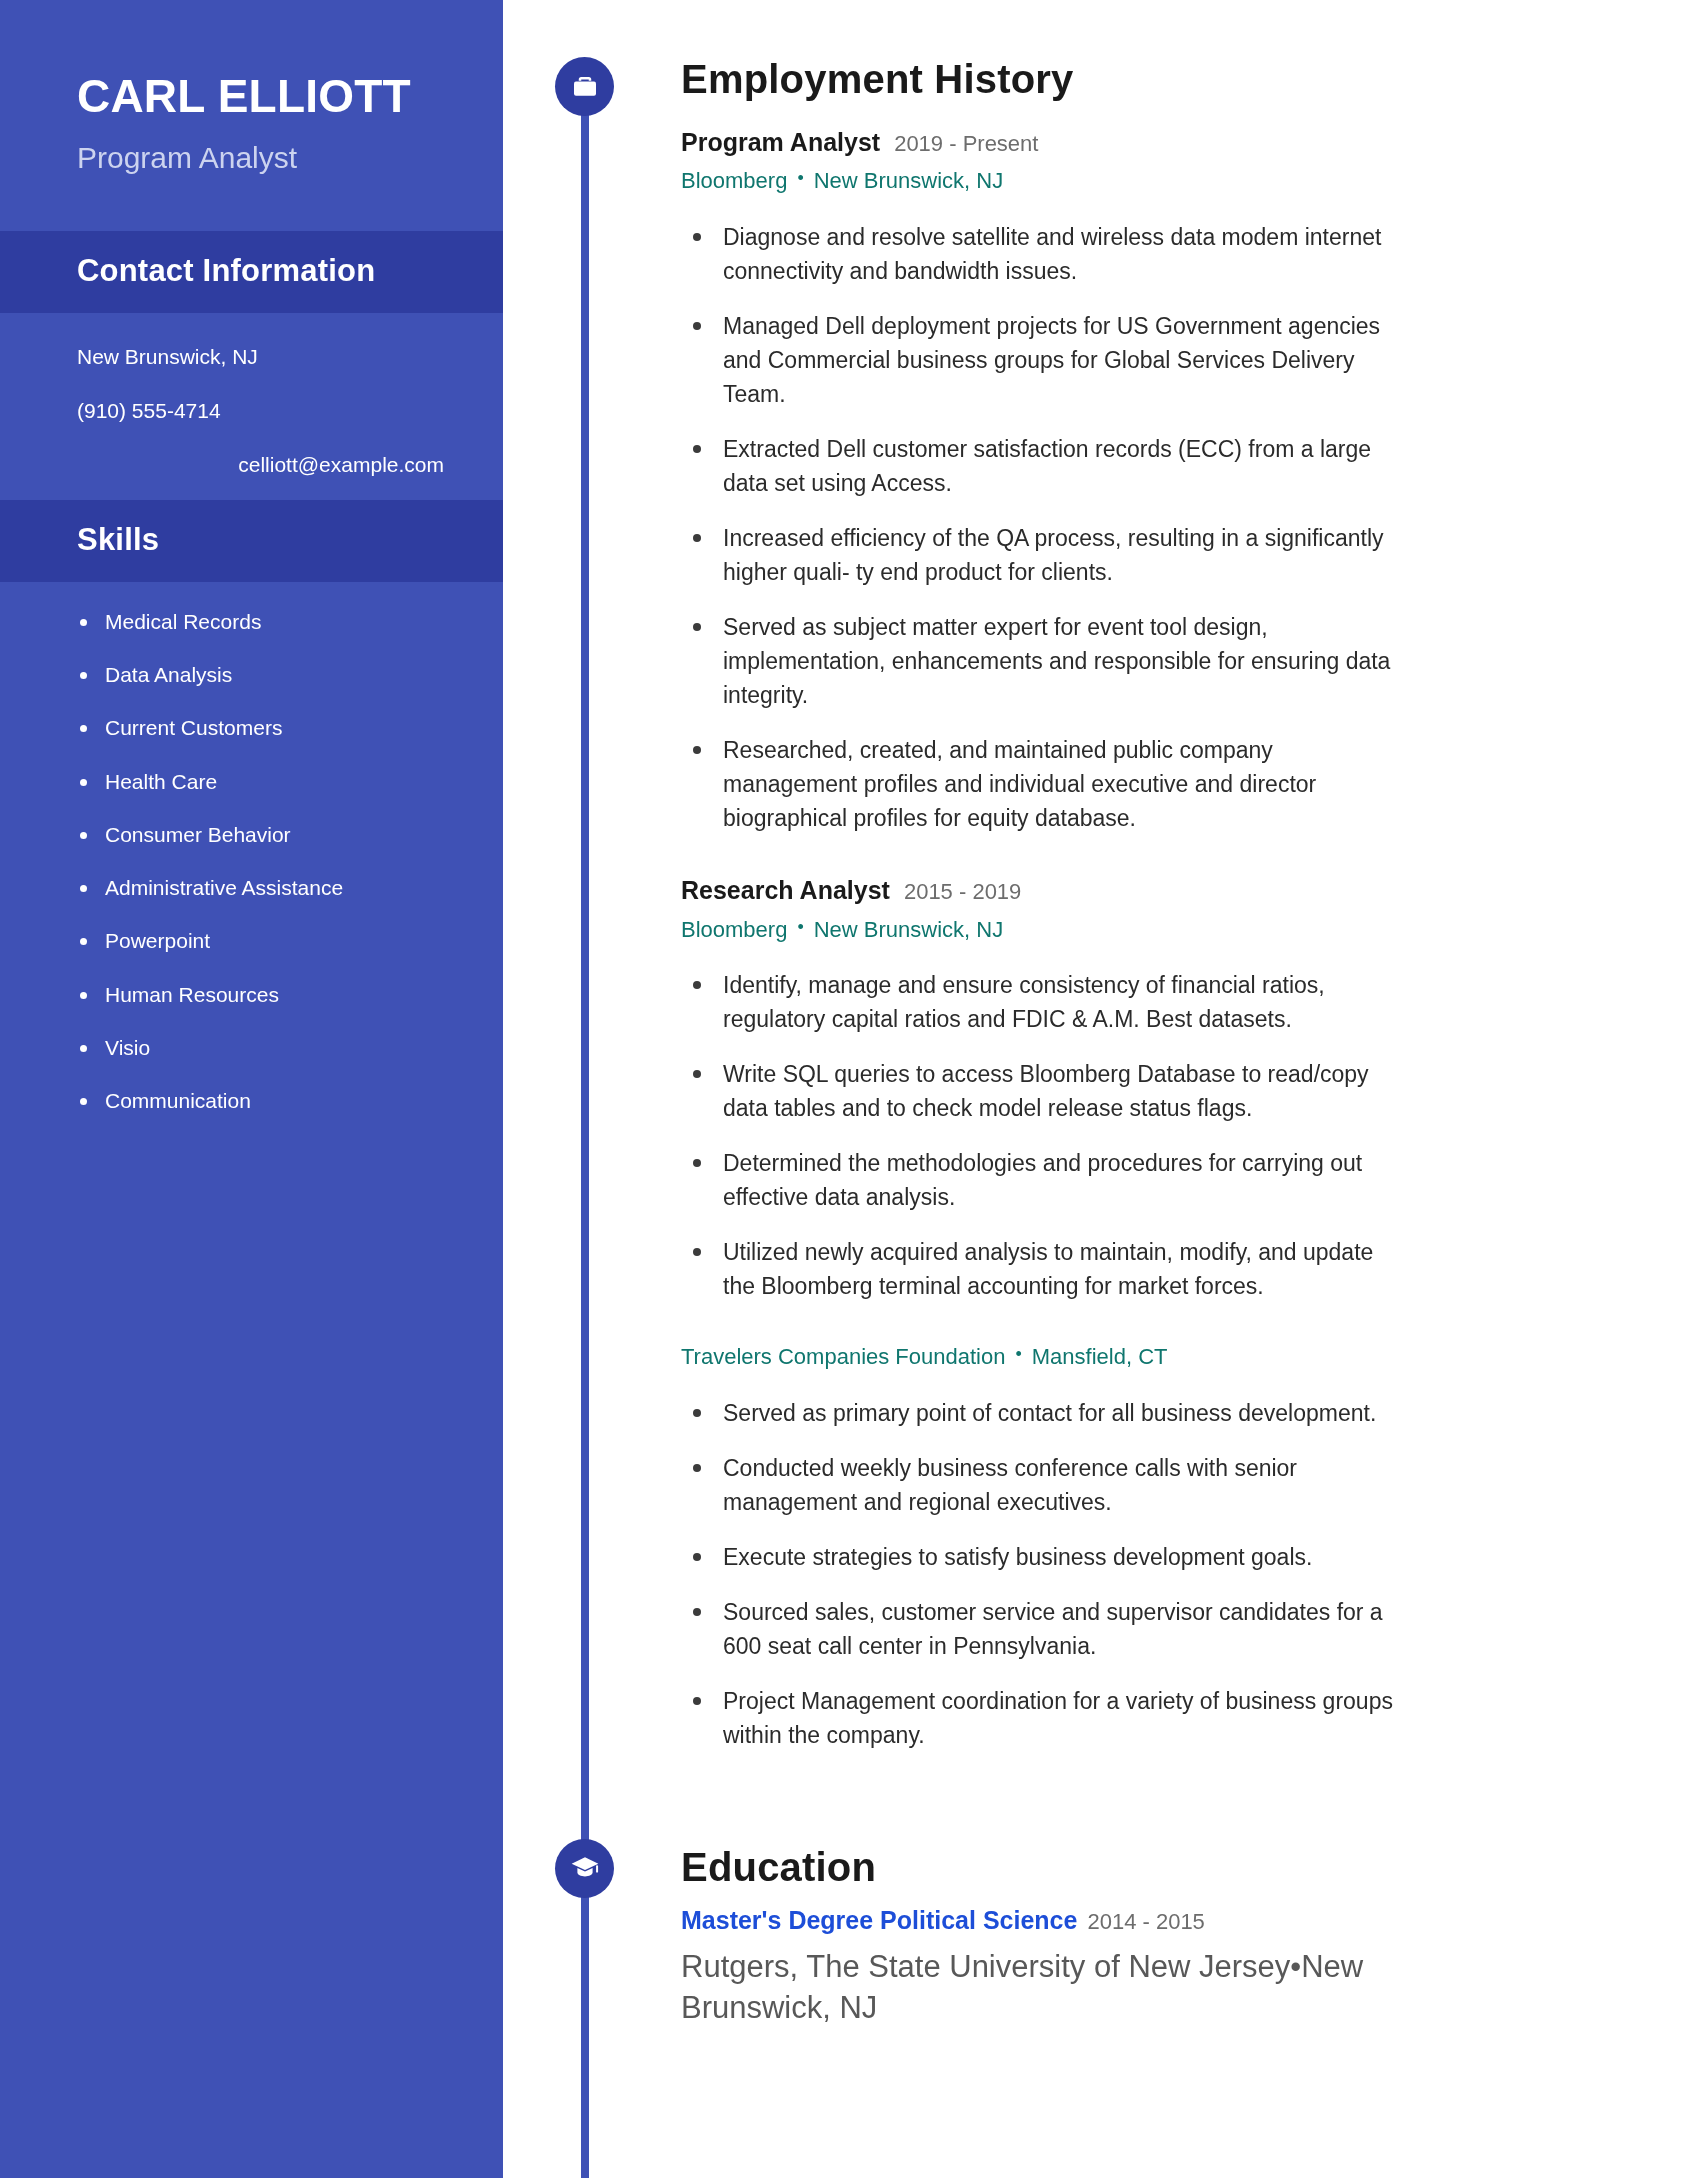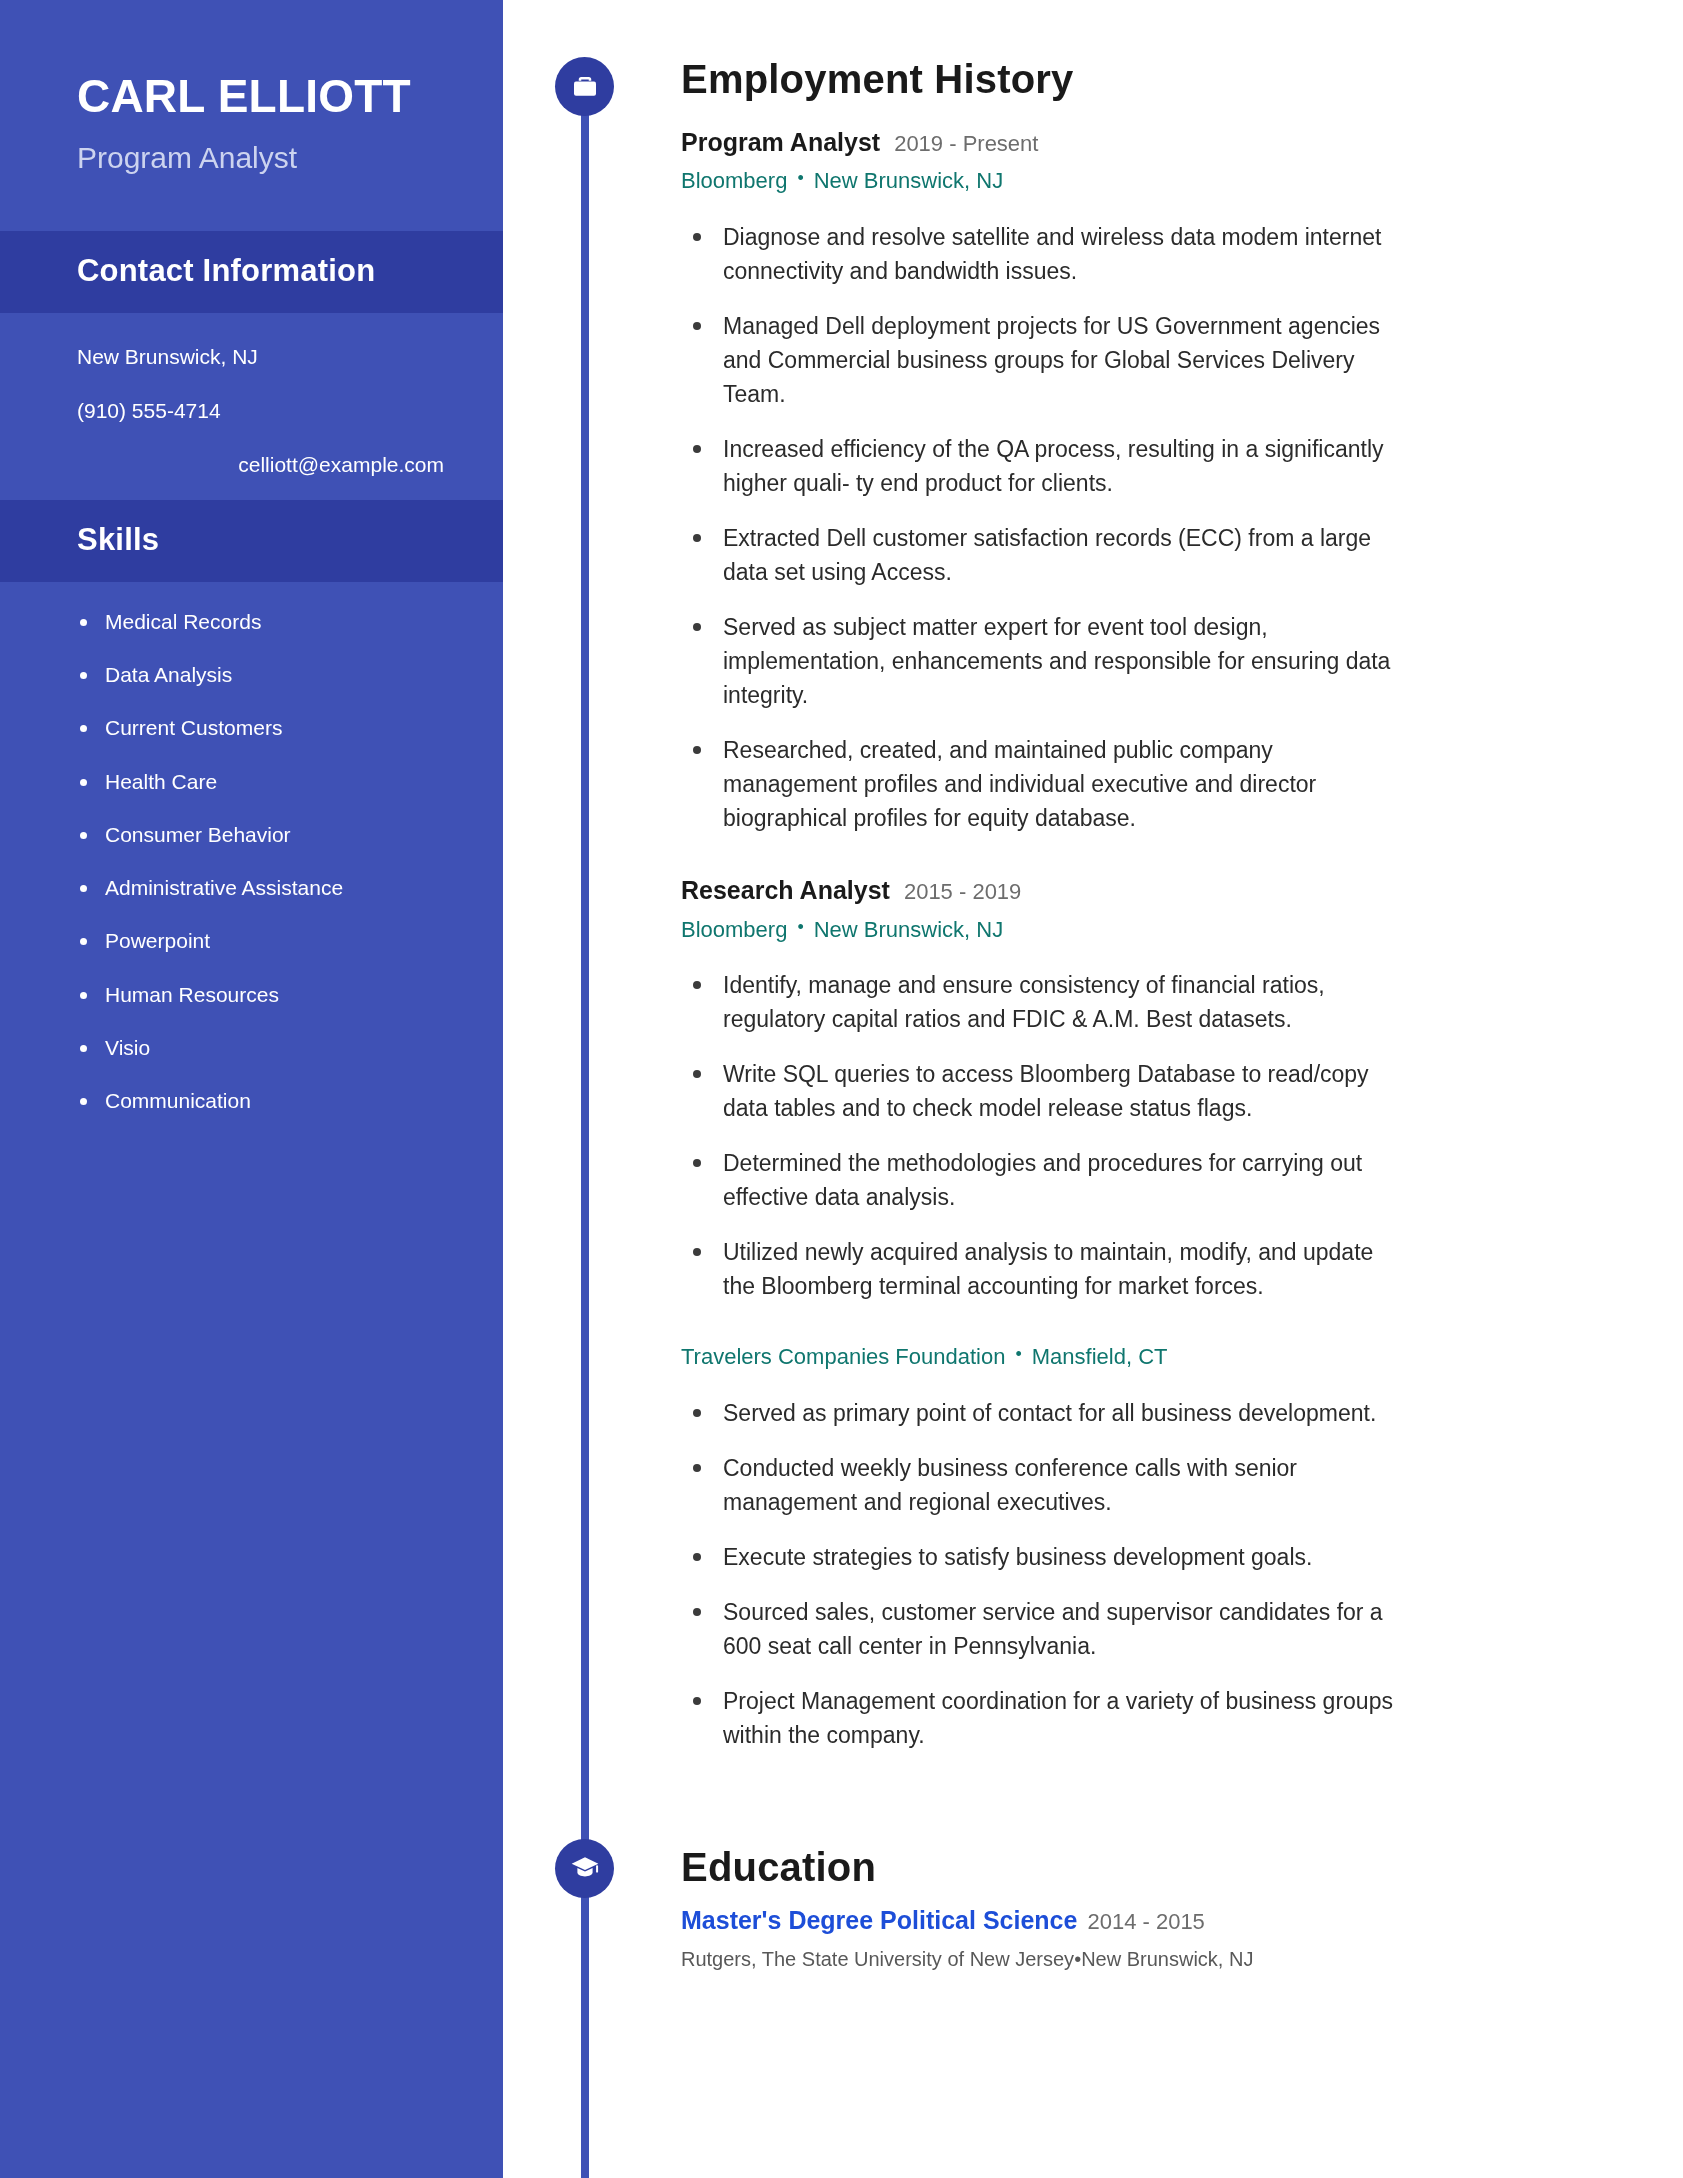--- a/index.html
+++ b/index.html
@@ -201,21 +201,21 @@
     position: absolute;
     left: 12px;
     top: 13px;
     width: 8px;
     height: 8px;
     border-radius: 50%;
     background: #3b3b3b;
   }
 
   .edu-meta {
-    font-size: 20px;
+    font-size: 31px;
     color: #585858;
     line-height: 1.35;
   }
   .edu-degree {
     font-size: 25px;
     font-weight: bold;
     color: #1d4ed8;
   }
   .edu-dates {
     font-size: 22px;
@@ -284,22 +284,22 @@
         <div class="entry">
           <div class="entry-head">
             <span class="entry-role">Program Analyst</span><span class="entry-dates">2019 - Present</span>
           </div>
           <div class="entry-meta">
             <span>Bloomberg</span><span class="dot">•</span><span>New Brunswick, NJ</span>
           </div>
           <ul class="bullets">
             <li>Diagnose and resolve satellite and wireless data modem internet connectivity and bandwidth issues.</li>
             <li>Managed Dell deployment projects for US Government agencies and Commercial business groups for Global Services Delivery Team.</li>
+            <li>Extracted Dell customer satisfaction records (ECC) from a large data set using Access.</li>
             <li>Increased efficiency of the QA process, resulting in a significantly higher quali- ty end product for clients.</li>
-            <li>Extracted Dell customer satisfaction records (ECC) from a large data set using Access.</li>
             <li>Served as subject matter expert for event tool design, implementation, enhancements and responsible for ensuring data integrity.</li>
             <li>Researched, created, and maintained public company management profiles and individual executive and director biographical profiles for equity database.</li>
           </ul>
         </div>
 
         <div class="entry" style="margin-top:40px;">
           <div class="entry-head">
             <span class="entry-role">Research Analyst</span><span class="entry-dates">2015 - 2019</span>
           </div>
           <div class="entry-meta">

